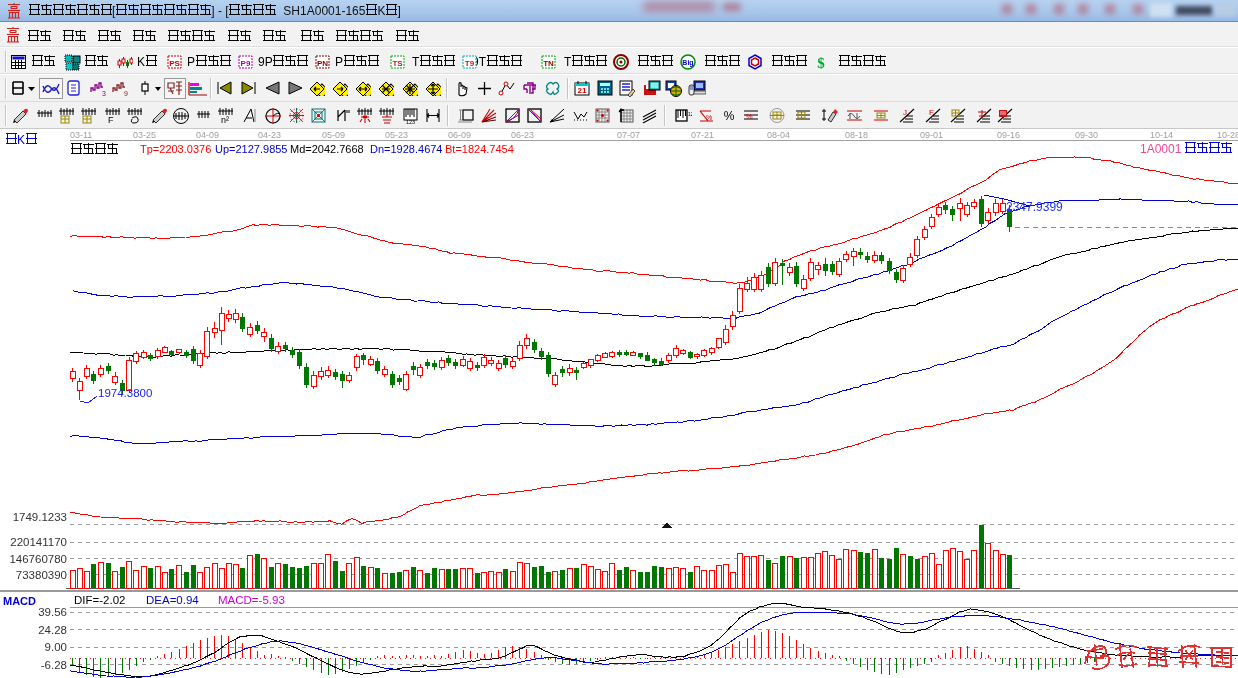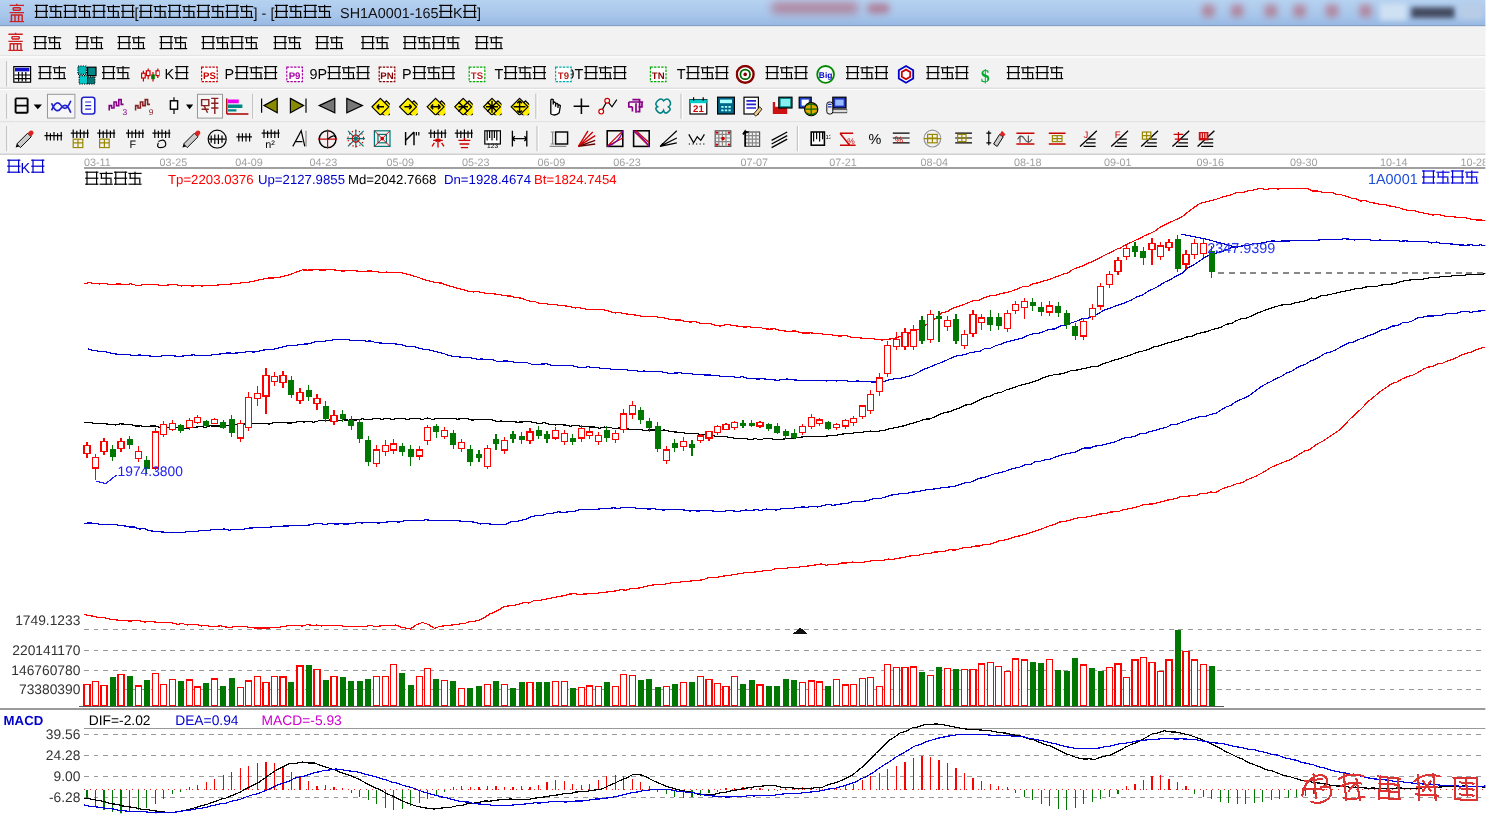--- a/index.html
+++ b/index.html
@@ -1105,13 +1105,13 @@
       </g>
       <g transform="translate(1176.5,641) scale(1.05,1.0)" stroke="#dd3333" stroke-width="1.7" fill="none" stroke-linecap="round">
         <path d="M2,10 q9,-8 20,-4 M5,5 l1,21 M17,4 l2,22 M4,15 l16,0 M3,21 l18,1 M9,10 l6,8 M15,10 l-6,8"></path>
       </g>
       <g transform="translate(1208.0,641) scale(1.05,1.0)" stroke="#dd3333" stroke-width="1.7" fill="none" stroke-linecap="round">
         <path d="M3,7 l19,0 M4,7 l0,18 l18,1 l0,-18 M8,11 l11,1 M8,16 l11,1 M8,21 l11,1 M13,8 l1,14"></path>
       </g>
 </svg></div>
 <div style="position:absolute;left:5px;top:133px;font-size:12px;color:#0000cc"><b class="g ga" style="color:#0000cc"></b>K<b class="g ga" style="color:#0000cc"></b></div>
 <div style="position:absolute;left:70px;top:143px;font-size:12px;color:#000"><b class="g ga" style="color:#000"></b><b class="g gb" style="color:#000"></b><b class="g ga" style="color:#000"></b><b class="g gb" style="color:#000"></b></div>
-<div style="position:absolute;left:1140px;top:142px;font-size:12px;color:#1d4ed8">1A0001 <b class="g ga" style="color:#0000dd"></b><b class="g gb" style="color:#0000dd"></b><b class="g ga" style="color:#0000dd"></b><b class="g gb" style="color:#0000dd"></b></div>
+<div style="position:absolute;left:1140px;top:142px;font-size:12px;color:#ec4899">1A0001 <b class="g ga" style="color:#0000dd"></b><b class="g gb" style="color:#0000dd"></b><b class="g ga" style="color:#0000dd"></b><b class="g gb" style="color:#0000dd"></b></div>
 <div style="position:absolute;left:3px;top:595px;font-size:11px;color:#0000cc;font-weight:bold">MACD</div>
 </body></html>

